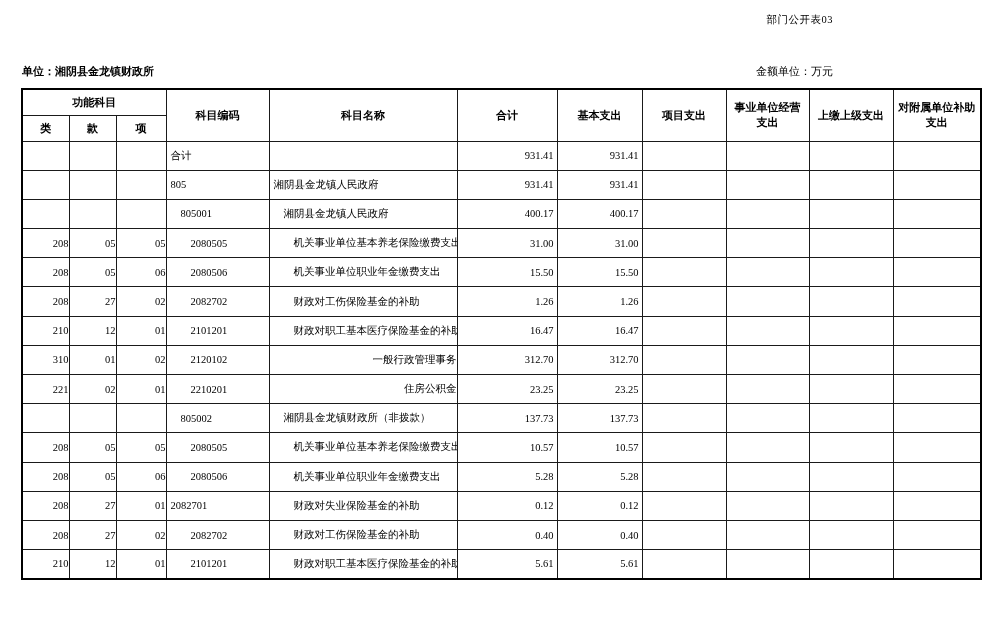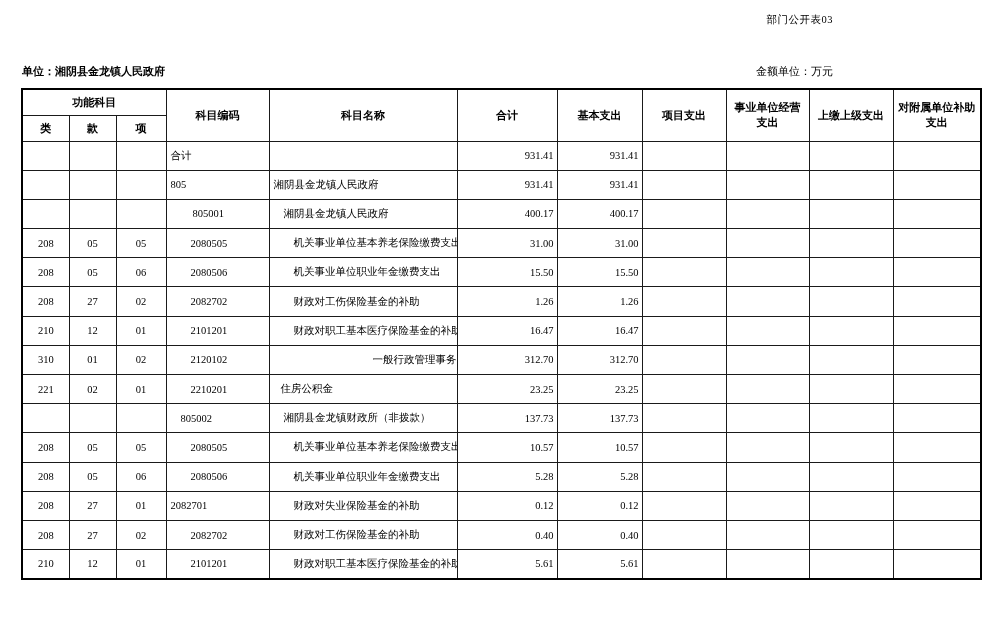--- a/index.html
+++ b/index.html
@@ -41,34 +41,34 @@
     overflow: hidden; white-space: nowrap;
     vertical-align: middle;
   }
   table.budget th {
     font-size: 11px; font-weight: bold;
     text-align: center; white-space: normal;
     padding: 1px 3px; line-height: 1.35;
   }
   thead tr { height: 26px; }
   tbody tr { height: 29.2px; }
-  td.c-center { text-align: center; margin-left: 37px; }
+  td.c-center { text-align: right; margin-left: 37px; }
   td.c-left   { text-align: left; padding-left: 4px; }
   td.c-num    { text-align: right; padding-right: 3px; }
 </style>
 </head>
 <body>
 
 <div class="page">
 
   <div class="form-number">部门公开表03</div>
 
 
   <div class="meta-row">
-    <span class="meta-unit">单位：湘阴县金龙镇人民政府</span>
+    <span class="meta-unit">单位：湘阴县金龙镇财政所</span>
     <span class="meta-amount-unit">金额单位：万元</span>
   </div>
 
   <table class="budget">
     <colgroup>
       <col style="width:47px">
         <col style="width:47px">
         <col style="width:50px">
       <col style="width:103px">
         <col style="width:188px">
@@ -121,21 +121,21 @@
     <td class="c-num">931.41</td>
     <td class="c-num"></td>
     <td class="c-num"></td>
     <td class="c-num"></td>
     <td class="c-num"></td>
   </tr>
         <tr>
     <td class="c-center"></td>
     <td class="c-center"></td>
     <td class="c-center"></td>
-    <td class="c-left" style="padding-left: 26px;">805001</td>
+    <td class="c-left" style="padding-left: 14px;">805001</td>
     <td class="c-left" style="padding-left: 14px;">湘阴县金龙镇人民政府</td>
     <td class="c-num">400.17</td>
     <td class="c-num">400.17</td>
     <td class="c-num"></td>
     <td class="c-num"></td>
     <td class="c-num"></td>
     <td class="c-num"></td>
   </tr>
         <tr>
     <td class="c-center">208</td>
@@ -200,21 +200,21 @@
     <td class="c-num"></td>
     <td class="c-num"></td>
     <td class="c-num"></td>
     <td class="c-num"></td>
   </tr>
         <tr>
     <td class="c-center">221</td>
     <td class="c-center">02</td>
     <td class="c-center">01</td>
     <td class="c-left" style="padding-left: 24px;">2210201</td>
-    <td class="c-left" style="padding-left: 11px;">住房公积金</td>
+    <td class="c-left" style="padding-left: 38px; text-align: right;">住房公积金</td>
     <td class="c-num">23.25</td>
     <td class="c-num">23.25</td>
     <td class="c-num"></td>
     <td class="c-num"></td>
     <td class="c-num"></td>
     <td class="c-num"></td>
   </tr>
         <tr>
     <td class="c-center"></td>
     <td class="c-center"></td>

